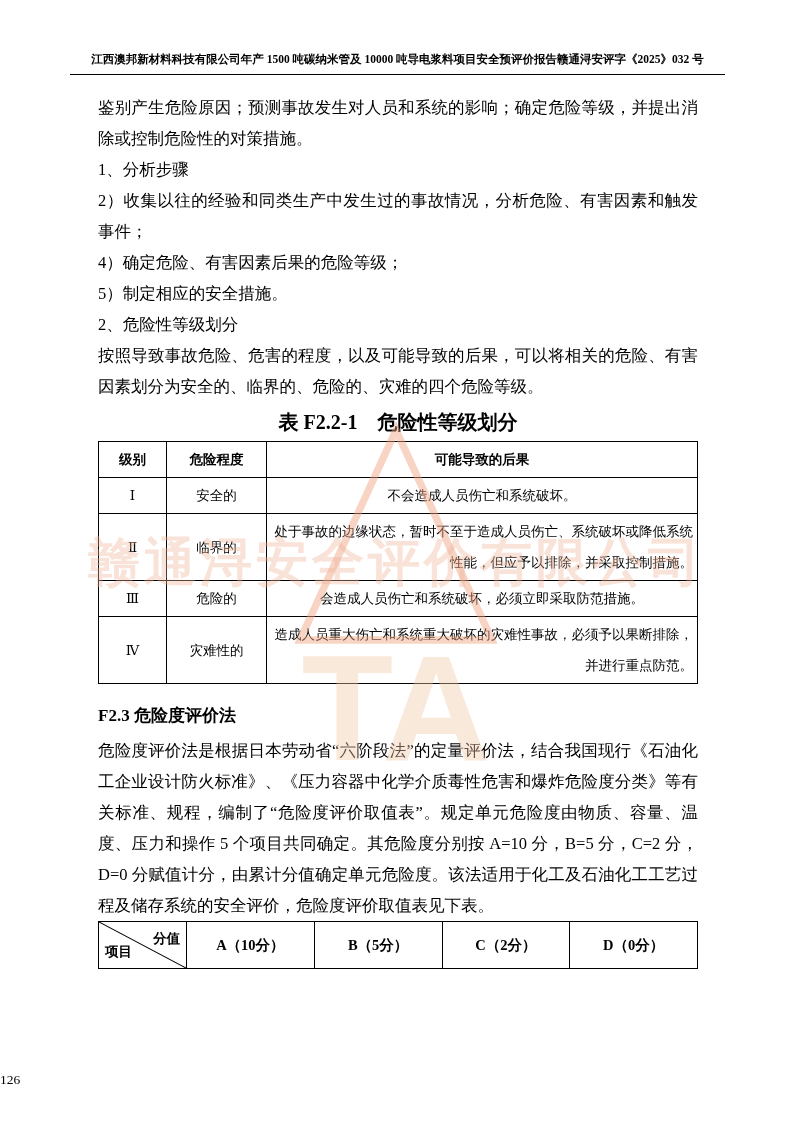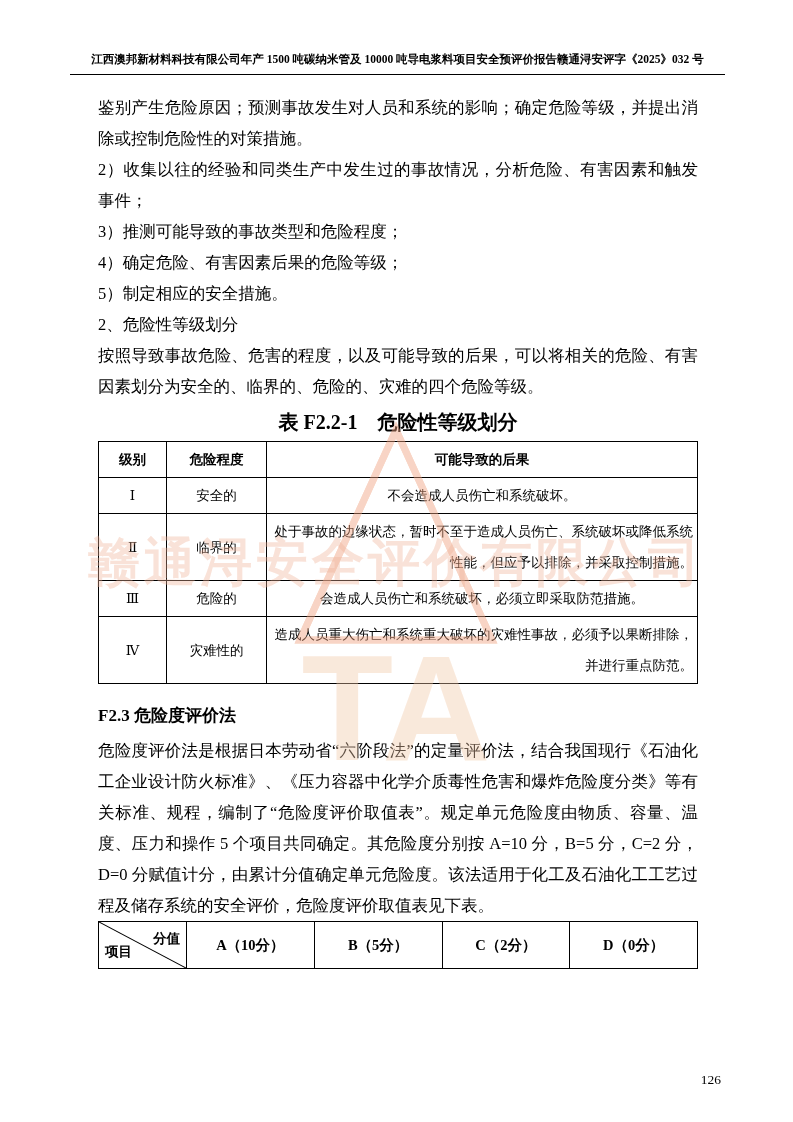--- a/index.html
+++ b/index.html
@@ -138,21 +138,21 @@
     font-size: 13.5px;
     font-weight: bold;
   }
 
   
   .page-number {
     position: absolute;
     left: 0;
     top: 1072px;
     width: 721px;
-    text-align: right;
+    text-align: left;
     font-size: 13.5px;
   }
 </style>
 </head>
 <body>
 
 <div class="page">
 
   <svg class="watermark" viewBox="0 0 793 1122">
     <g opacity="0.45" fill="none" stroke="#f0a27f" stroke-width="7">
@@ -169,22 +169,22 @@
       <circle cx="396" cy="600" r="0"></circle>
     </g>
   </svg>
 
   <div class="header">江西澳邦新材料科技有限公司年产 1500 吨碳纳米管及 10000 吨导电浆料项目安全预评价报告赣通浔安评字《2025》032 号</div>
   <div class="header-rule"></div>
 
   <div class="content">
 
     <p class="p-indent">鉴别产生危险原因；预测事故发生对人员和系统的影响；确定危险等级，并提出消除或控制危险性的对策措施。</p>
+    <p class="p-indent">1、分析步骤</p>
     <p class="p-indent">2）收集以往的经验和同类生产中发生过的事故情况，分析危险、有害因素和触发事件；</p>
-    <p class="p-indent">3）推测可能导致的事故类型和危险程度；</p>
     <p class="p-indent">4）确定危险、有害因素后果的危险等级；</p>
     <p class="p-indent">5）制定相应的安全措施。</p>
     <p class="p-indent">2、危险性等级划分</p>
     <p class="p-indent">按照导致事故危险、危害的程度，以及可能导致的后果，可以将相关的危险、有害因素划分为安全的、临界的、危险的、灾难的四个危险等级。</p>
 
     <div class="tbl-caption">表 F2.2-1　危险性等级划分</div>
     <table class="doc-table">
       <colgroup>
         <col style="width:68px">
         <col style="width:100px">

